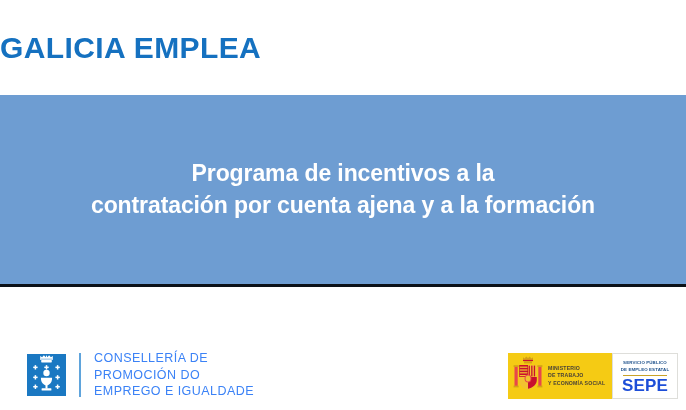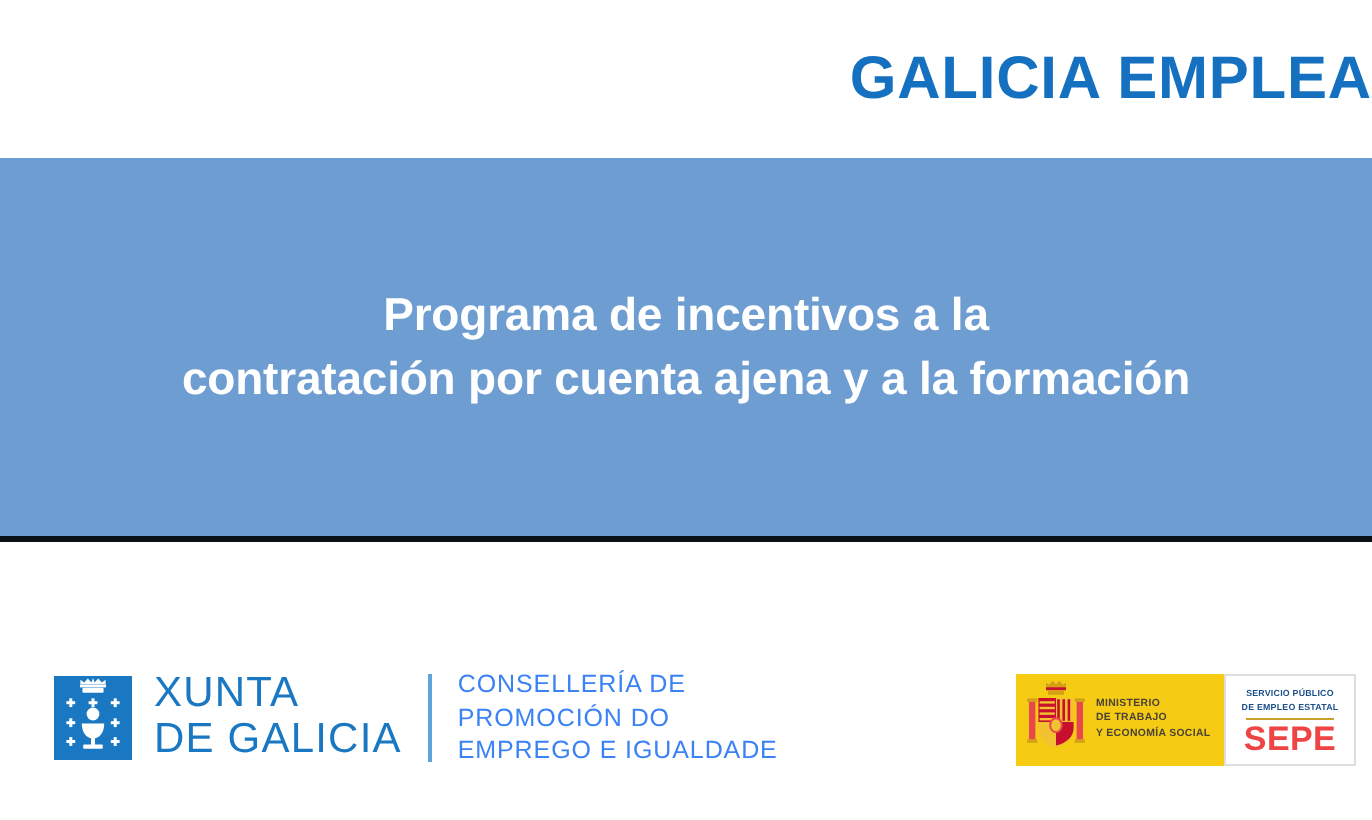--- a/index.html
+++ b/index.html
@@ -11,24 +11,24 @@
   body {
     width: 686px;
     height: 410px;
     overflow: hidden;
     font-family: "Liberation Sans", sans-serif;
     position: relative;
   }
 
   
   .header {
-    height: 79px;
-    display: flex;
-    align-items: center;
-    justify-content: flex-end;
+    height: 95px;
+    display: flex;
+    align-items: center;
+    justify-content: flex-start;
     background: #ffffff;
   }
   .header-title {
     font-size: 30px;
     font-weight: bold;
     color: #1571c0;
     letter-spacing: 0.4px;
     line-height: 1;
     white-space: nowrap;
   }
@@ -158,21 +158,21 @@
     letter-spacing: 0.12px;
     white-space: pre-line;
   }
   .sepe-line {
     width: 44px;
     height: 1px;
     background: #c9a227;
     margin: 2px 0 1px 0;
   }
   .sepe-word {
-    color: #ef4444;
+    color: #1d4ed8;
     font-size: 17px;
     font-weight: bold;
     letter-spacing: 0.2px;
     line-height: 1;
   }
 </style>
 </head>
 <body>
 
 <div class="header">
@@ -228,22 +228,20 @@
         <g fill="#ffffff">
           <circle cx="19.5" cy="19.0" r="3.2"></circle>
           <path d="M13.9 23.8 L25.1 23.8 C25.1 28.6 22.6 31.2 19.5 31.4
                    C16.4 31.2 13.9 28.6 13.9 23.8 Z"></path>
           <rect x="18.5" y="31.0" width="2" height="3.6"></rect>
           <rect x="14.6" y="34.3" width="9.8" height="2.1" rx="0.5"></rect>
         </g>
       </svg>
     </span>
 
-    <div class="xunta-words">XUNTA
-DE GALICIA</div>
 
     <div class="divider"></div>
 
     <div class="consellaria">CONSELLERÍA DE
 PROMOCIÓN DO
 EMPREGO E IGUALDADE</div>
   </div>
 
   <div class="logo-right">
 

